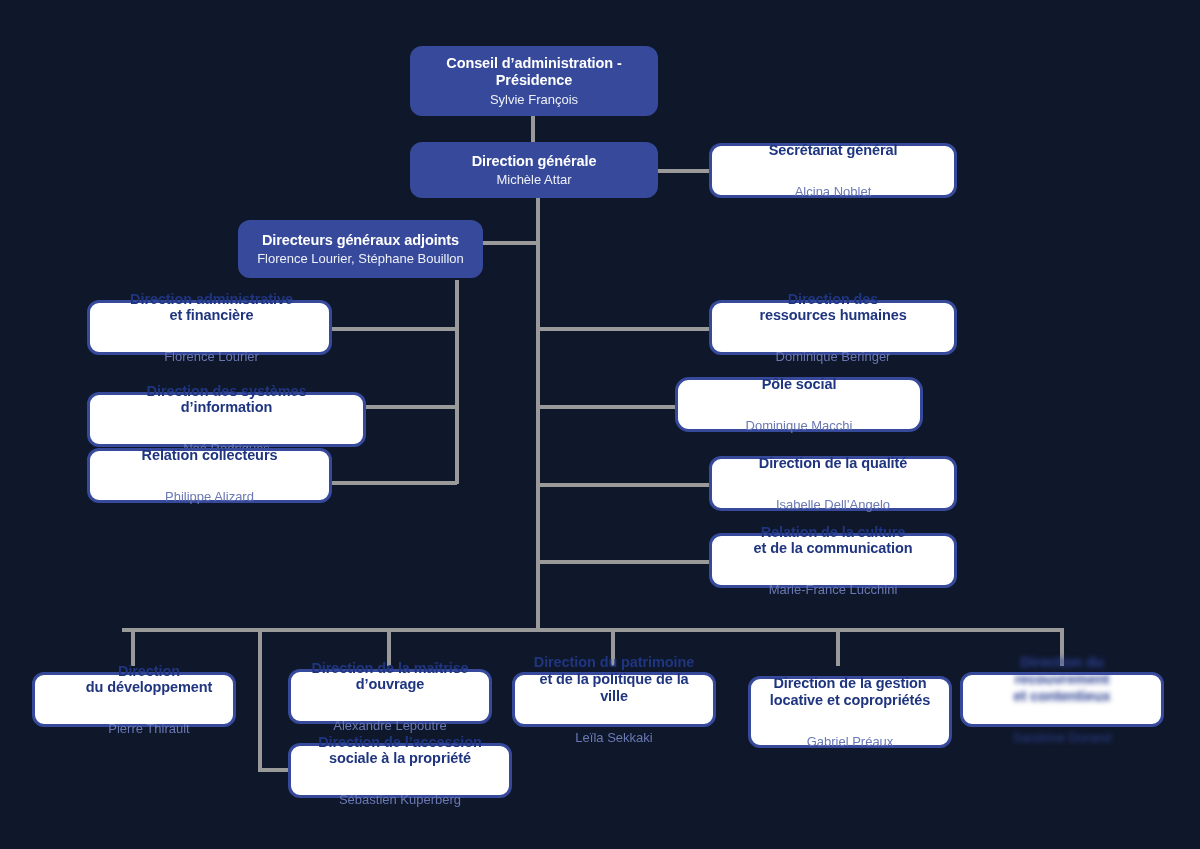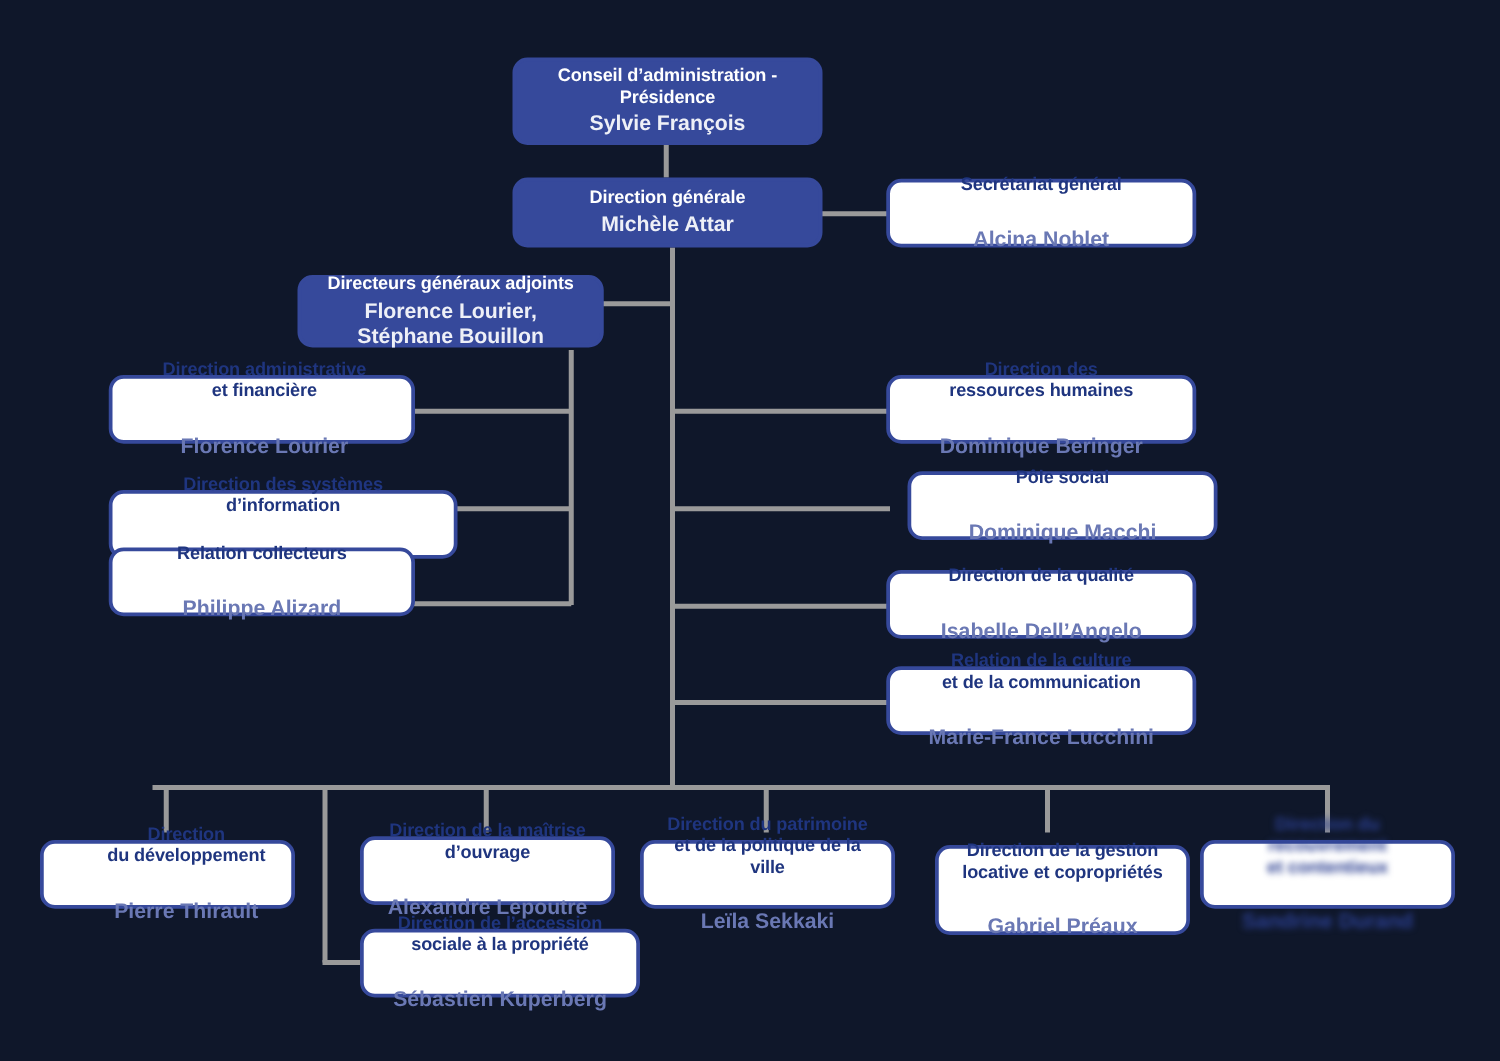--- a/index.html
+++ b/index.html
@@ -39,22 +39,22 @@
     text-align: center;
     padding: 6px 10px;
     line-height: 1.16;
   }
   .node .title {
     font-weight: bold;
     font-size: 14.5px;
     letter-spacing: -0.1px;
   }
   .node .person {
-    font-size: 17px;
-    font-weight: bold;
+    font-size: 13px;
+    font-weight: normal;
     margin-top: 3px;
   }
   
   .node.filled {
     background: #36499B;
     border: 3px solid #36499B;
   }
   .node.filled .title { color: #ffffff; }
   .node.filled .person { color: #eef0f7; }
 
@@ -142,34 +142,34 @@
   </div>
 
   <div class="node outlined" style="left:87px; top:392px; width:279px; height:55px;">
     <div class="title">
       <span>Direction des systèmes</span><br>
       <span>d’information</span>
     </div>
     <div class="person">Noé Rodrigues</div>
   </div>
 
-  <div class="node outlined" style="left:87px; top:438px; width:245px; height:55px;">
+  <div class="node outlined" style="left:87px; top:448px; width:245px; height:55px;">
     <div class="title">Relation collecteurs</div>
     <div class="person">Philippe Alizard</div>
   </div>
 
   <div class="node outlined" style="left:709px; top:300px; width:248px; height:55px;">
     <div class="title">
       <span>Direction des</span><br>
       <span>ressources humaines</span>
     </div>
     <div class="person">Dominique Beringer</div>
   </div>
 
-  <div class="node outlined" style="left:726px; top:377px; width:248px; height:55px;">
+  <div class="node outlined" style="left:675px; top:377px; width:248px; height:55px;border-radius:14px;">
     <div class="title">Pôle social</div>
     <div class="person">Dominique Macchi</div>
   </div>
 
   <div class="node outlined" style="left:709px; top:456px; width:248px; height:55px;">
     <div class="title">Direction de la qualité</div>
     <div class="person">Isabelle Dell’Angelo</div>
   </div>
 
   <div class="node outlined" style="left:709px; top:533px; width:248px; height:55px;">

